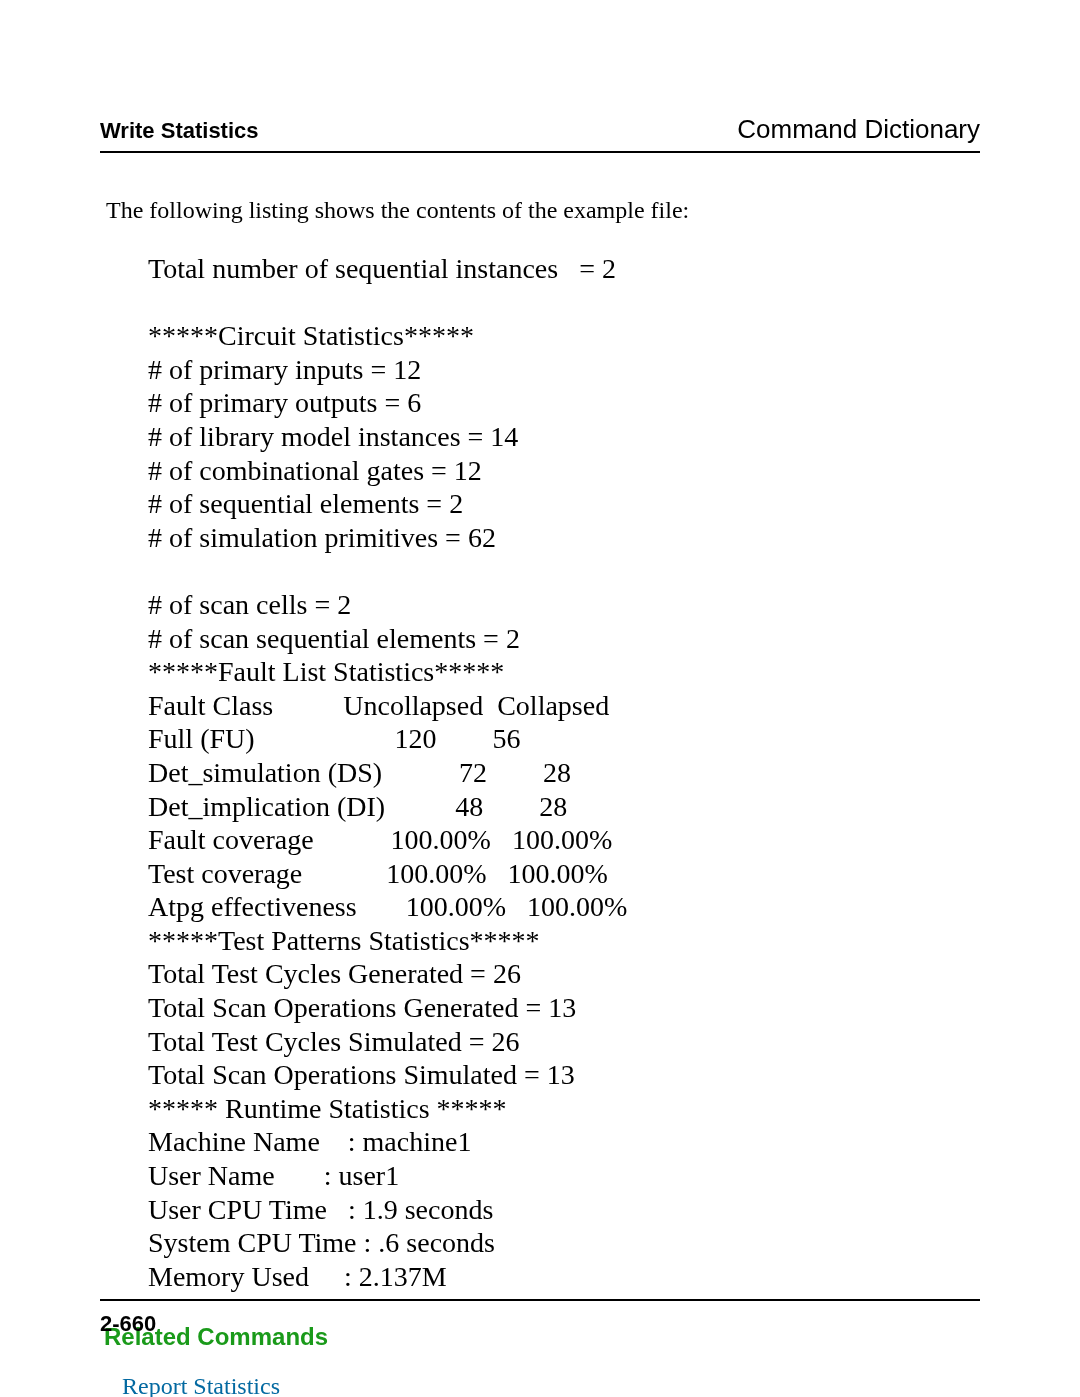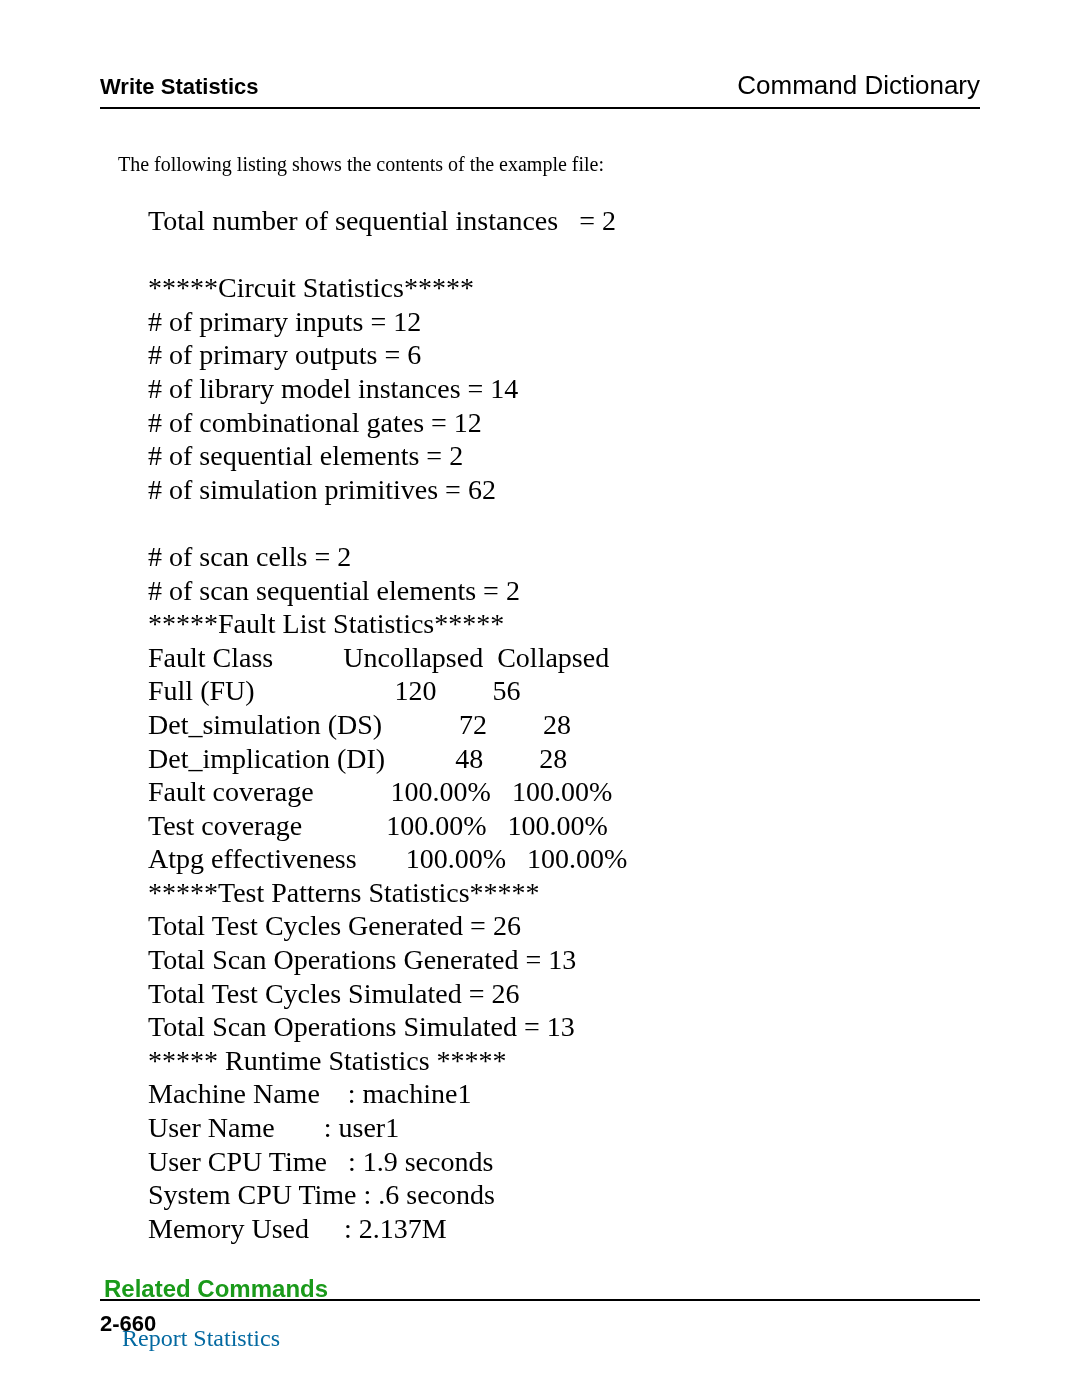--- a/index.html
+++ b/index.html
@@ -14,34 +14,35 @@
     padding: 70px 100px 40px 100px;
     position: relative;
   }
   .header-row {
     display: flex;
     justify-content: space-between;
     align-items: baseline;
     border-bottom: 2px solid #000;
     padding-bottom: 6px;
     margin-bottom: 44px;
+    margin-top: 44px;
   }
   .header-left {
     font-family: Arial, Helvetica, sans-serif;
     font-weight: bold;
     font-size: 22px;
   }
   .header-right {
     font-family: Arial, Helvetica, sans-serif;
     font-weight: normal;
     font-size: 26px;
   }
   .intro {
-    font-size: 20px;
-    margin-left: 18px;
+    font-size: 24px;
+    margin-left: 6px;
     margin-bottom: 28px;
   }
   pre.code {
     font-family: Liberation Serif, serif;
     font-size: 28px;
     line-height: 1.2;
     margin: 0 0 30px 48px;
     white-space: pre;
   }
   .section-heading {

